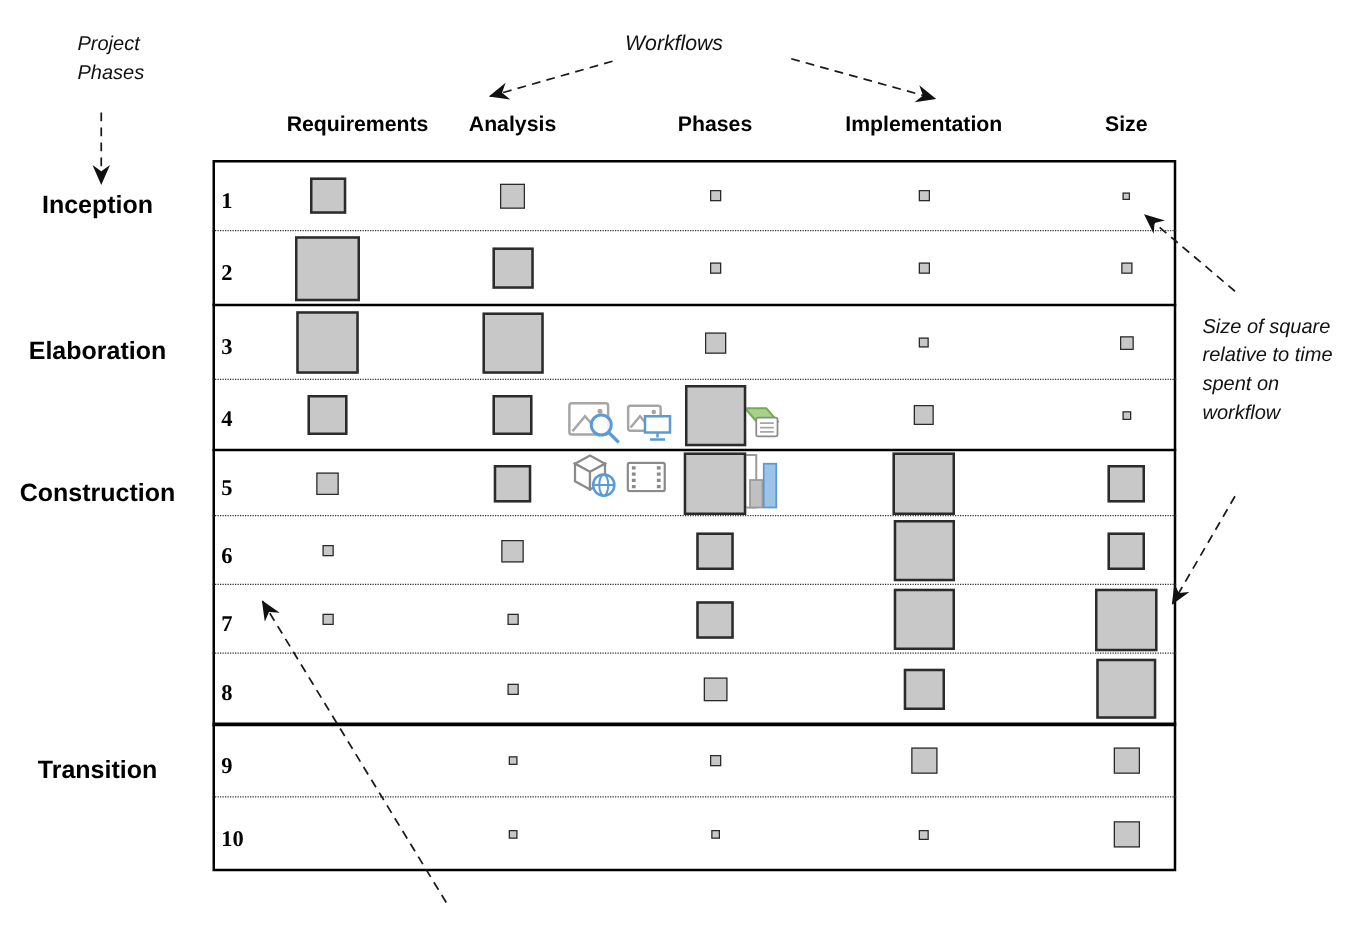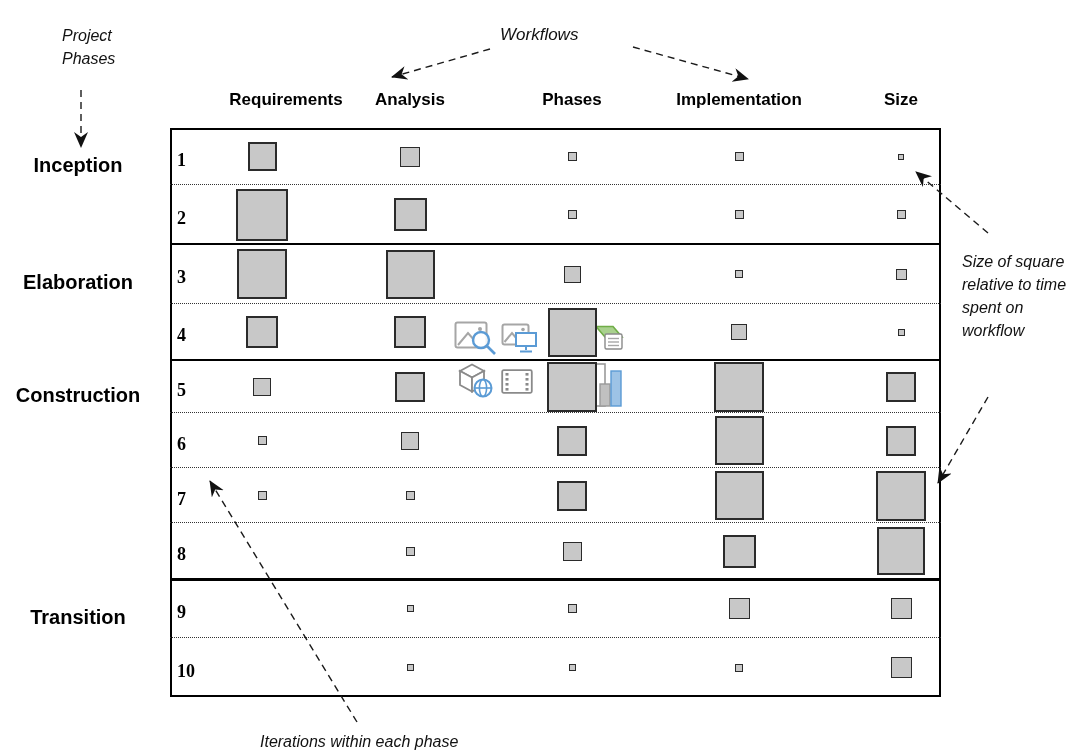--- a/index.html
+++ b/index.html
@@ -79,21 +79,20 @@
     </defs>
   </svg>
 
   <div class="ann" style="left:62px;top:24px;">Project
 Phases</div>
   <div class="ann workflows" style="left:500px;top:23px;">Workflows</div>
   <div class="ann" style="left:962px;top:250px;width:135px;">Size of square
 relative to time
 spent on
 workflow</div>
-  <div class="ann" style="left:260px;top:730px;">Iterations within each phase</div>
 
   <div class="table-frame" style="left:170px;top:128px;width:771px;height:569px;"></div>
 
   <div id="headers-layer">
       <div class="col-header" style="left: 262px; margin-left: 24px;">Requirements</div>
       <div class="col-header" style="left: 410px;">Analysis</div>
       <div class="col-header" style="left: 572px;">Phases</div>
       <div class="col-header" style="left: 739px;">Implementation</div>
       <div class="col-header" style="left: 901px;">Size</div>
     </div>

